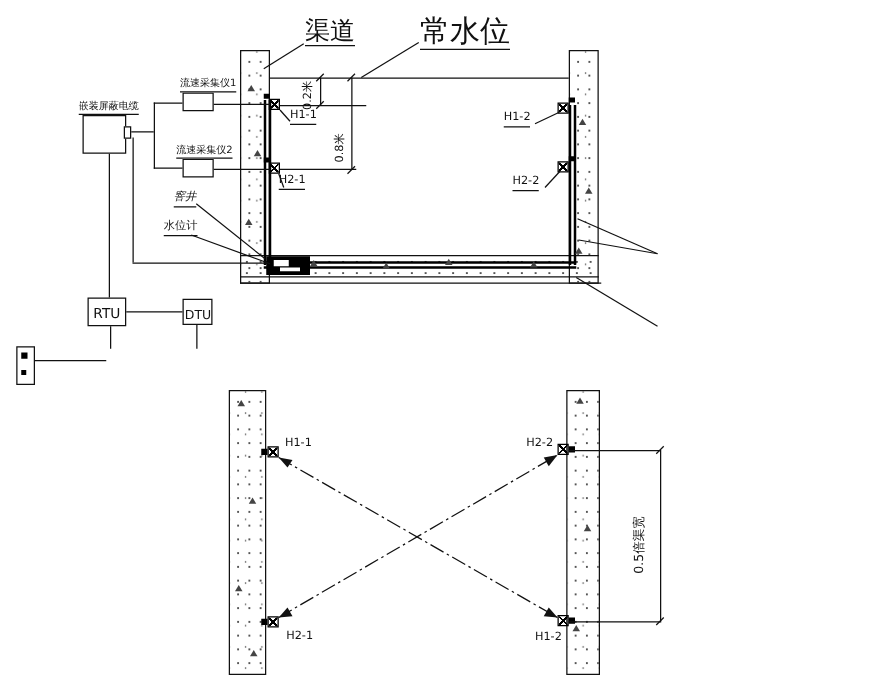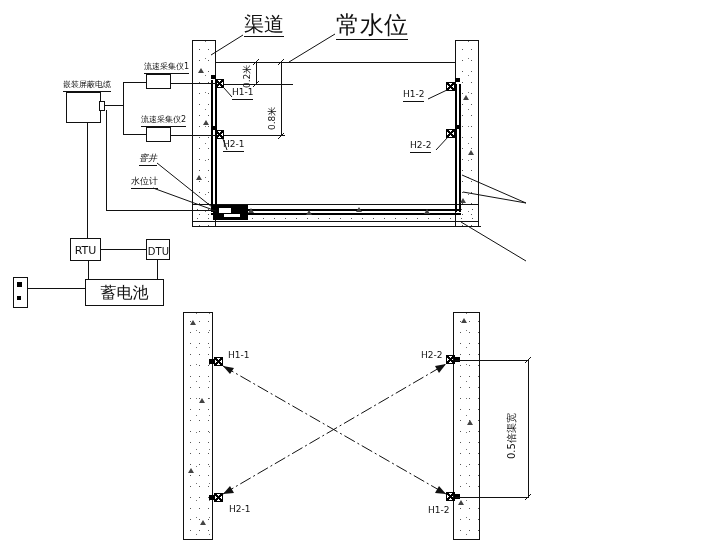--- a/index.html
+++ b/index.html
@@ -80,23 +80,20 @@
   <div class="lbl uline" style="left:144px;top:63px;font-size:8px;">流速采集仪1</div>
   <div class="box" style="left:146px;top:74px;width:25px;height:15px;"></div>
   <div class="lbl uline" style="left:141px;top:116px;font-size:8px;">流速采集仪2</div>
   <div class="box" style="left:146px;top:127px;width:25px;height:15px;"></div>
 
   <div class="box" style="left:70px;top:238px;width:31px;height:23px;text-align:center;">
     <span class="lbl" style="position:static;font-size:11px;line-height:23px;">RTU</span>
   </div>
   <div class="box" style="left:146px;top:239px;width:24px;height:21px;text-align:right;">
     <span class="lbl" style="position:static;font-size:10px;line-height:21px;">DTU</span>
-  </div>
-  <div class="box" style="left:85px;top:279px;width:79px;height:27px;text-align:center;">
-    <span class="lbl" style="position:static;font-size:16px;line-height:26px;">蓄电池</span>
   </div>
 
   <div class="box" style="left:13px;top:277px;width:15px;height:31px;"></div>
   <div class="cap" style="left:17px;top:282px;width:5px;height:5px;"></div>
   <div class="cap" style="left:17px;top:296px;width:4px;height:4px;"></div>
 
   <div class="ln" style="left:105px;top:105px;width:18px;height:1px;"></div>
   <div class="ln" style="left:123px;top:82px;width:1px;height:53px;"></div>
   <div class="ln" style="left:123px;top:82px;width:23px;height:1px;"></div>
   <div class="ln" style="left:123px;top:134px;width:23px;height:1px;"></div>

